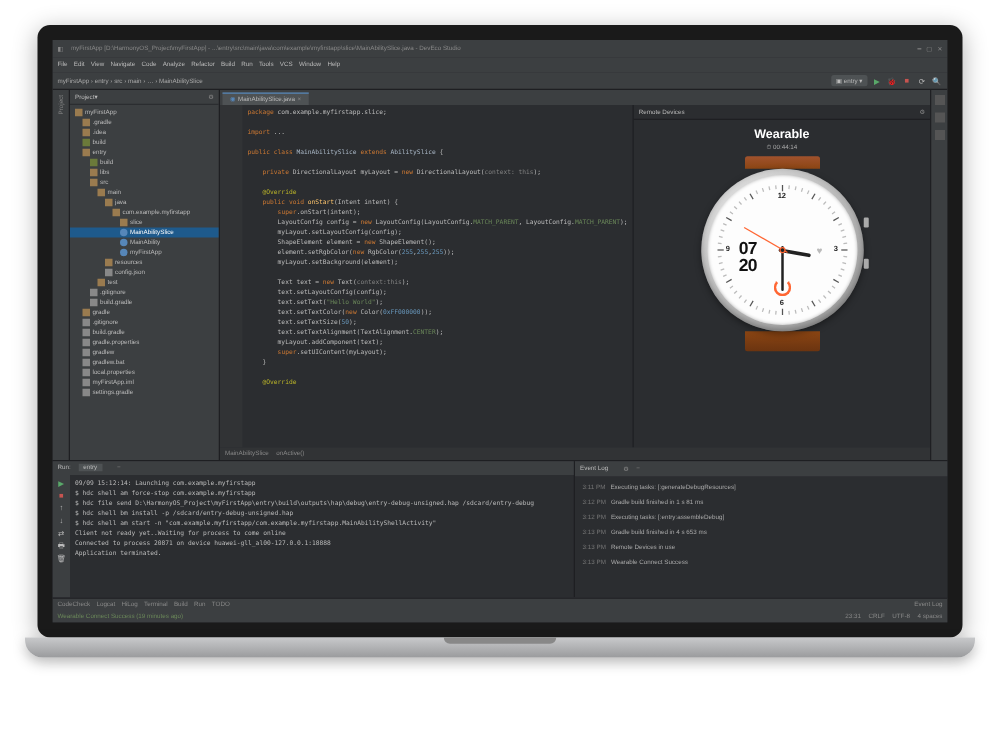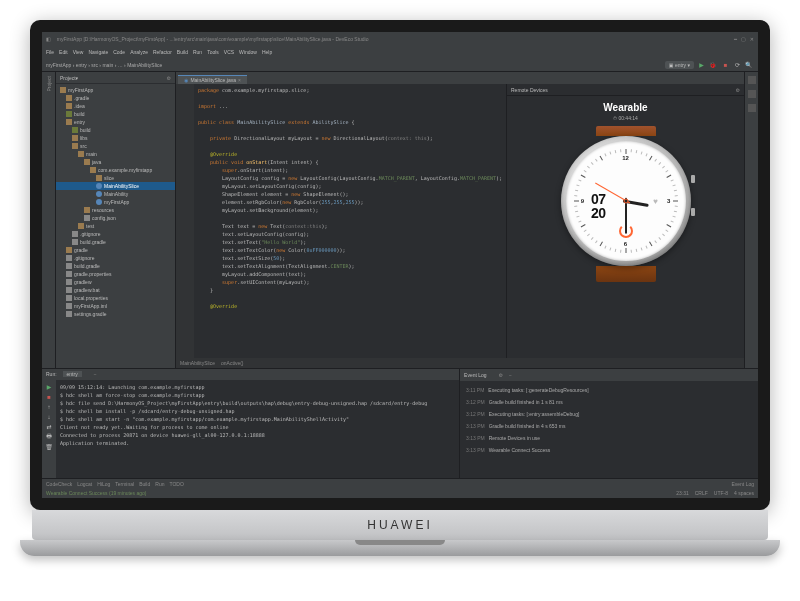--- a/index.html
+++ b/index.html
@@ -384,19 +384,16 @@
         <span>Wearable Connect Success (19 minutes ago)</span>
         <span class="spacer"></span>
         <span class="r">23:31</span>
         <span class="r">CRLF</span>
         <span class="r">UTF-8</span>
         <span class="r">4 spaces</span>
       </div>
 
     </div>
   </div>
-  <div class="laptop-chin">
-    <span class="brand">HUAWEI</span>
-  </div>
   <div class="laptop-base">
     <div class="laptop-notch"></div>
   </div>
 </div>
 
 </body></html>

